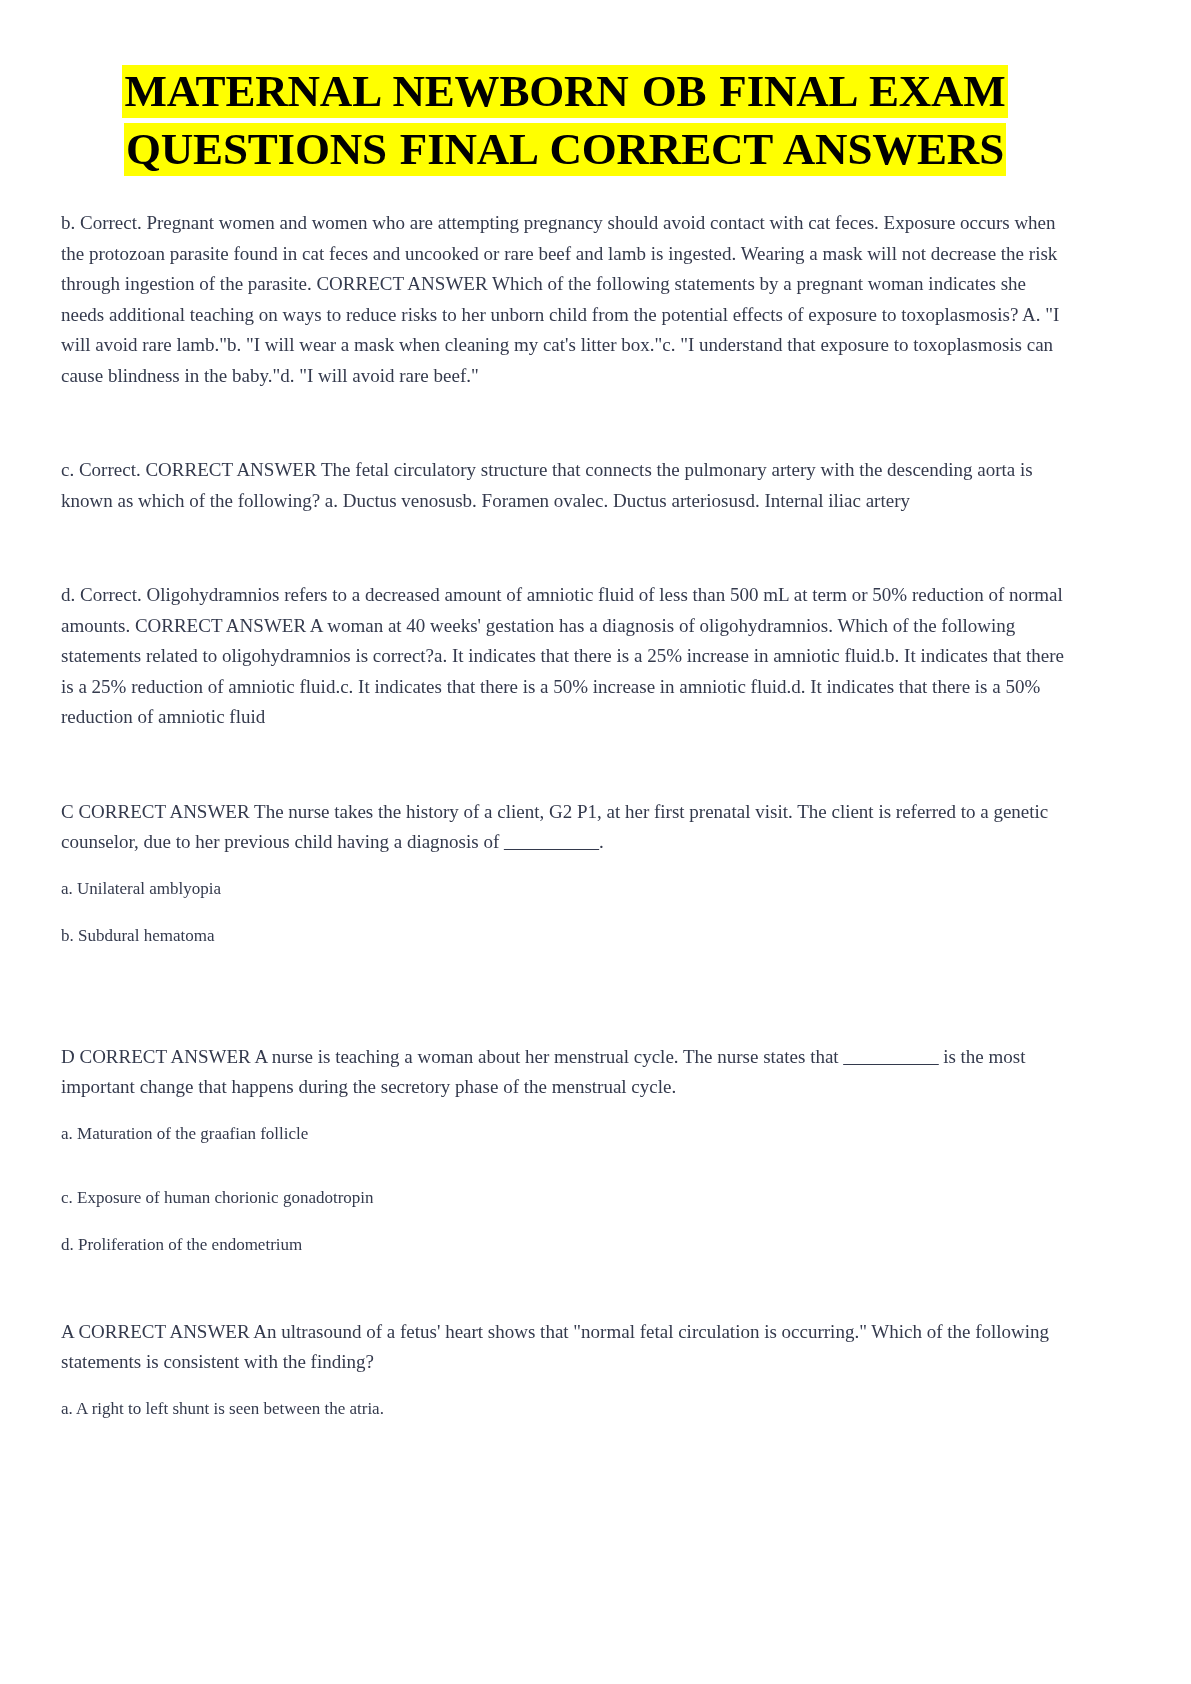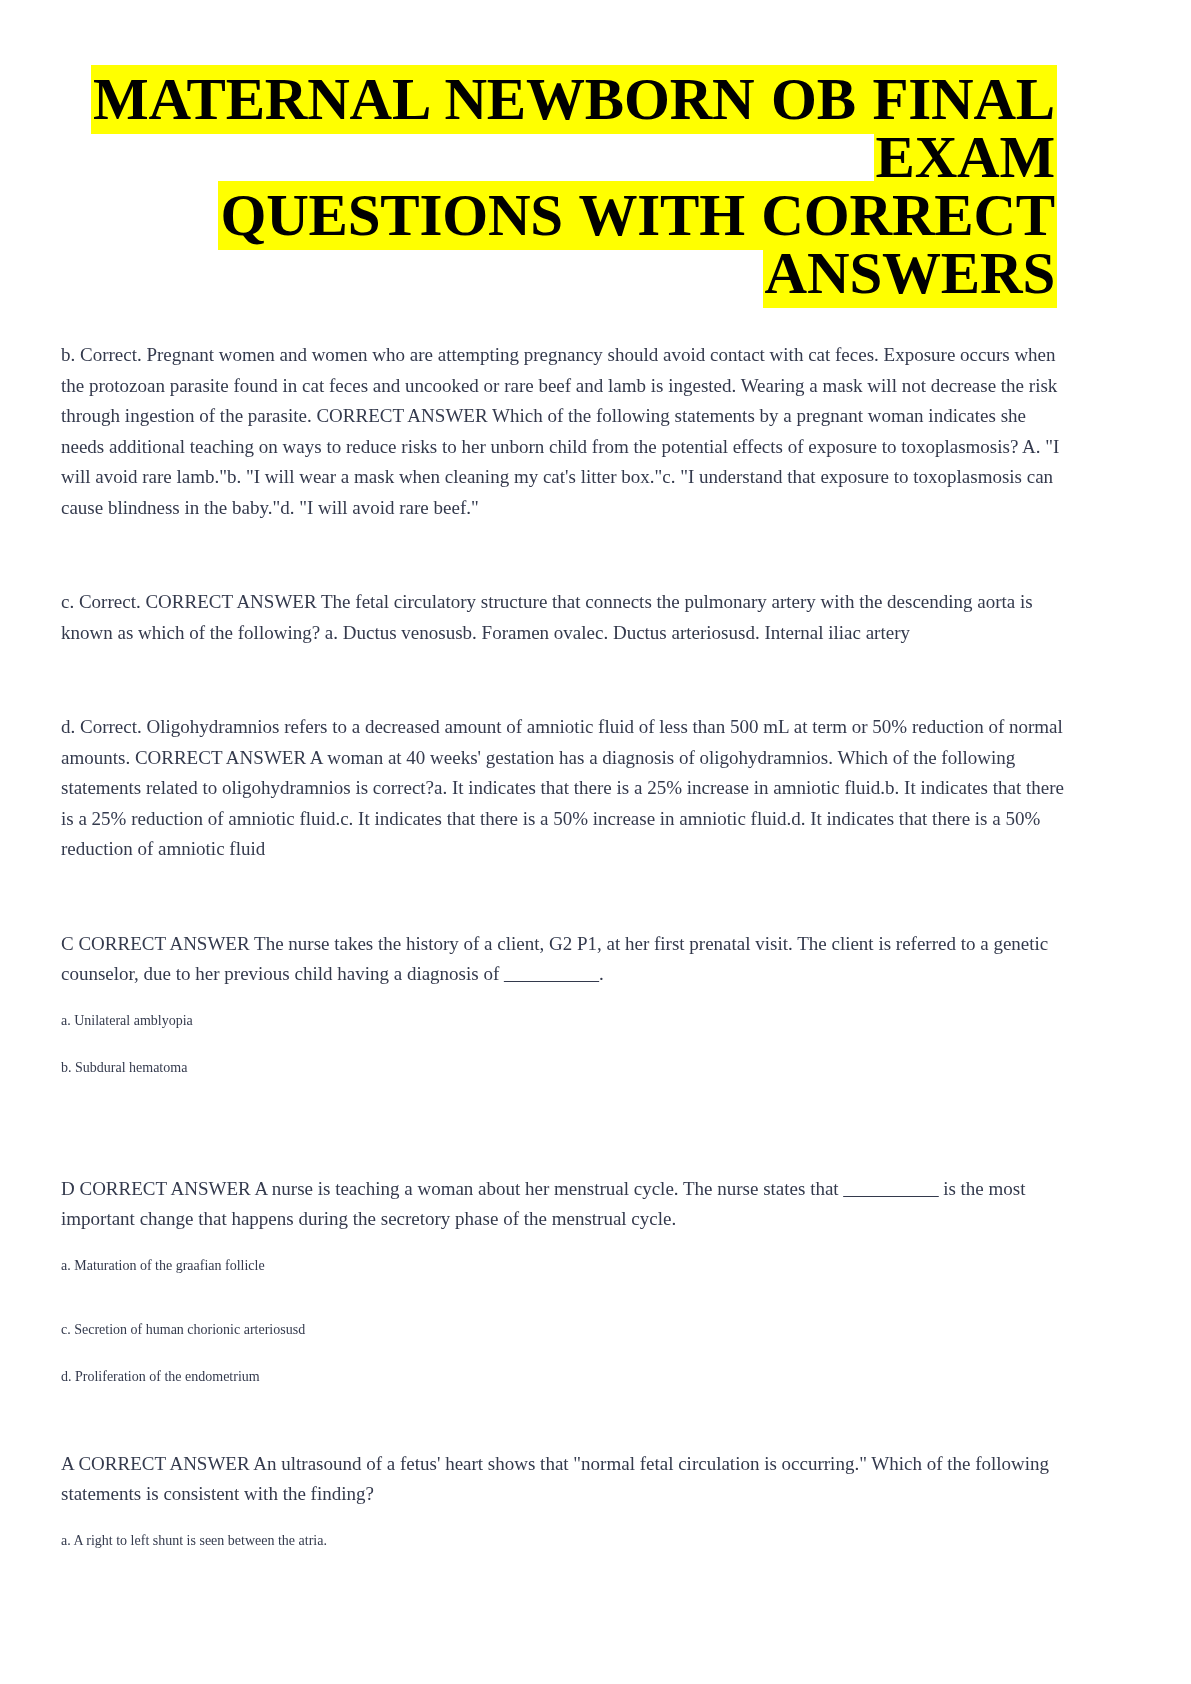--- a/index.html
+++ b/index.html
@@ -24,24 +24,24 @@
   }
   .content {
     position: absolute;
     left: 61px;
     top: 0;
     width: 1008px;
   }
 
   
   .doc-title {
-    margin: 12px;
+    margin: 4px;
     padding: 0;
-    text-align: right;
-    font-size: 59px;
+    text-align: center;
+    font-size: 45px;
     line-height: 58px;
     font-weight: bold;
     letter-spacing: -0.2px;
     color: #000000;
     padding-top: 58px;
     word-spacing: 2px;
   }
   .doc-title .hl {
     background: #ffff00;
     box-decoration-break: clone;
@@ -54,40 +54,40 @@
     font-size: 19px;
     line-height: 30.5px;
     text-align: left;
     margin: 0;
     padding: 0;
   }
   .spacer-lg { height: 64px; }
   .spacer-md { height: 57px; }
   .spacer-sm { height: 16px; }
   .opt {
-    font-size: 14px;
+    font-size: 17px;
     line-height: 30px;
     margin: 0;
     padding: 0;
   }
   .opt-gap { height: 17px; }
   .blank {
     text-decoration: underline;
     letter-spacing: 0px;
     text-align: right;
   }
   .first-block { padding-top: 26px; }
 </style>
 </head>
 <body>
 
 <div class="page">
   <div class="content">
 
-    <h1 class="doc-title"><span class="hl">MATERNAL NEWBORN OB FINAL EXAM</span><br><span class="hl">QUESTIONS WITH CORRECT ANSWERS</span></h1>
+    <h1 class="doc-title"><span class="hl">MATERNAL NEWBORN OB FINAL EXAM</span><br><span class="hl">QUESTIONS FINAL CORRECT ANSWERS</span></h1>
 
     <div class="first-block"></div>
 
     <p class="block">b. Correct. Pregnant women and women who are attempting pregnancy should avoid contact with cat feces. Exposure occurs when the protozoan parasite found in cat feces and uncooked or rare beef and lamb is ingested. Wearing a mask will not decrease the risk through ingestion of the parasite. CORRECT ANSWER Which of the following statements by a pregnant woman indicates she needs additional teaching on ways to reduce risks to her unborn child from the potential effects of exposure to toxoplasmosis? A. "I will avoid rare lamb."b. "I will wear a mask when cleaning my cat's litter box."c. "I understand that exposure to toxoplasmosis can cause blindness in the baby."d. "I will avoid rare beef."</p>
 
     <div class="spacer-lg"></div>
 
     <p class="block">c. Correct. CORRECT ANSWER The fetal circulatory structure that connects the pulmonary artery with the descending aorta is known as which of the following? a. Ductus venosusb. Foramen ovalec. Ductus arteriosusd. Internal iliac artery</p>
 
     <div class="spacer-lg"></div>
@@ -108,21 +108,21 @@
 
     <div class="spacer-md"></div>
 
     <p class="block"><span>D CORRECT ANSWER A nurse is teaching a woman about her menstrual cycle. The nurse states that </span><span class="blank">__________</span><span> is the most important change that happens during the secretory phase of the menstrual cycle.</span></p>
 
     <div class="spacer-sm"></div>
 
     <p class="opt">a. Maturation of the graafian follicle</p>
     <div class="opt-gap"></div>
     <div class="opt-gap"></div>
-    <p class="opt">c. Secretion of human chorionic arteriosusd</p>
+    <p class="opt">c. Exposure of human chorionic gonadotropin</p>
     <div class="opt-gap"></div>
     <p class="opt">d. Proliferation of the endometrium</p>
 
     <div class="spacer-md"></div>
 
     <p class="block">A CORRECT ANSWER An ultrasound of a fetus' heart shows that "normal fetal circulation is occurring." Which of the following statements is consistent with the finding?</p>
 
     <div class="spacer-sm"></div>
 
     <p class="opt">a. A right to left shunt is seen between the atria.</p>

